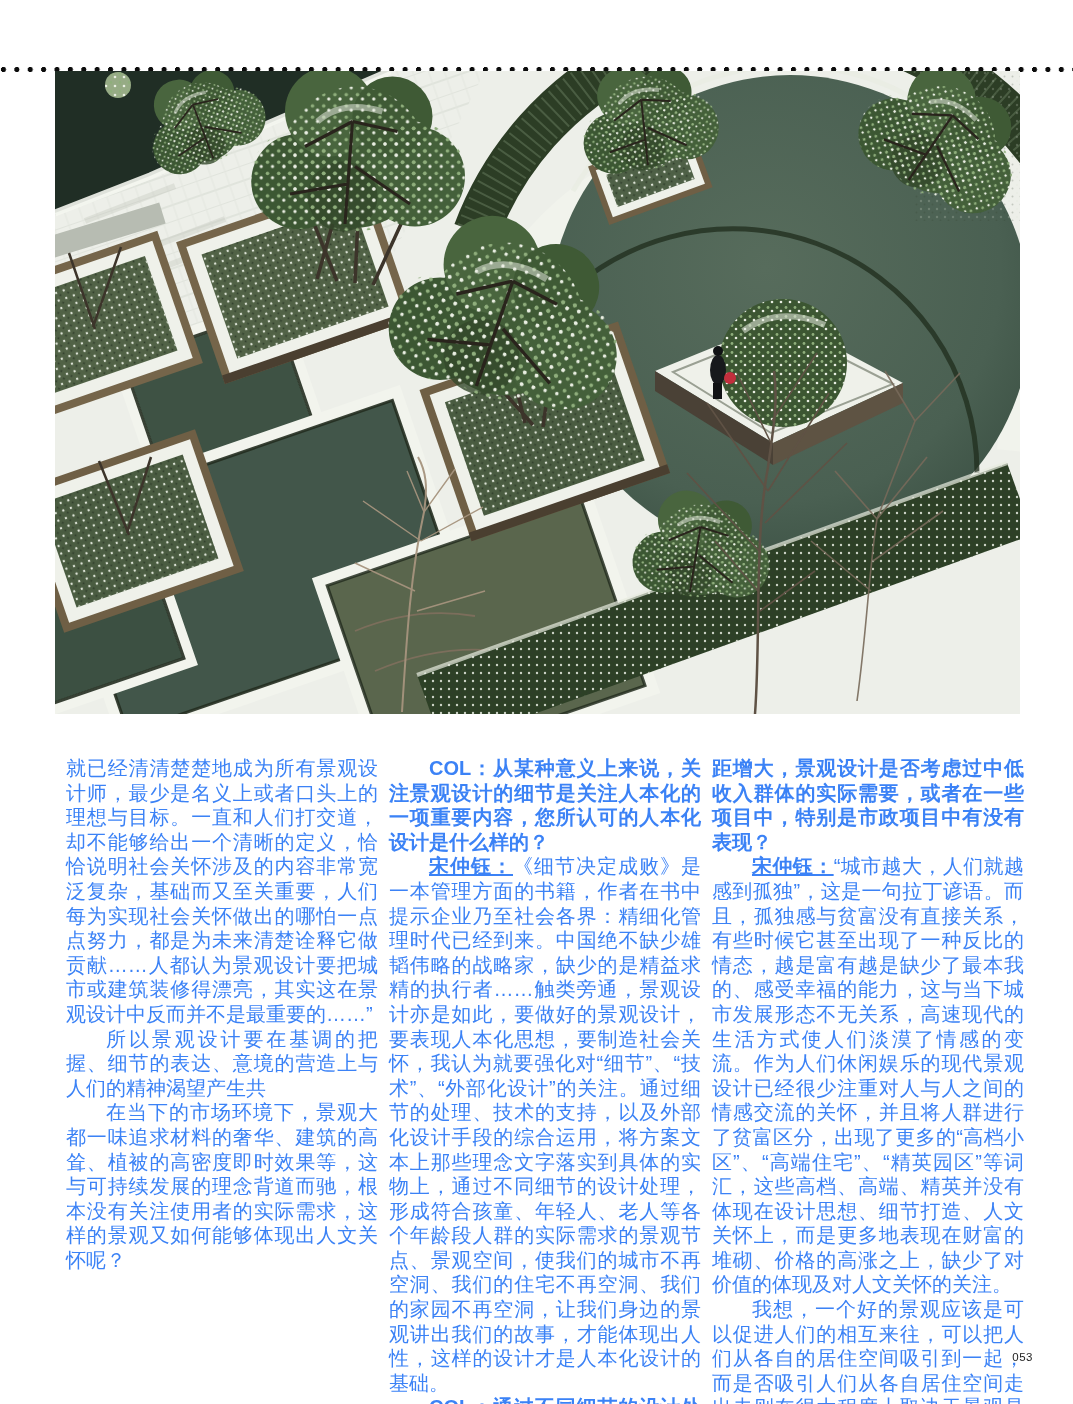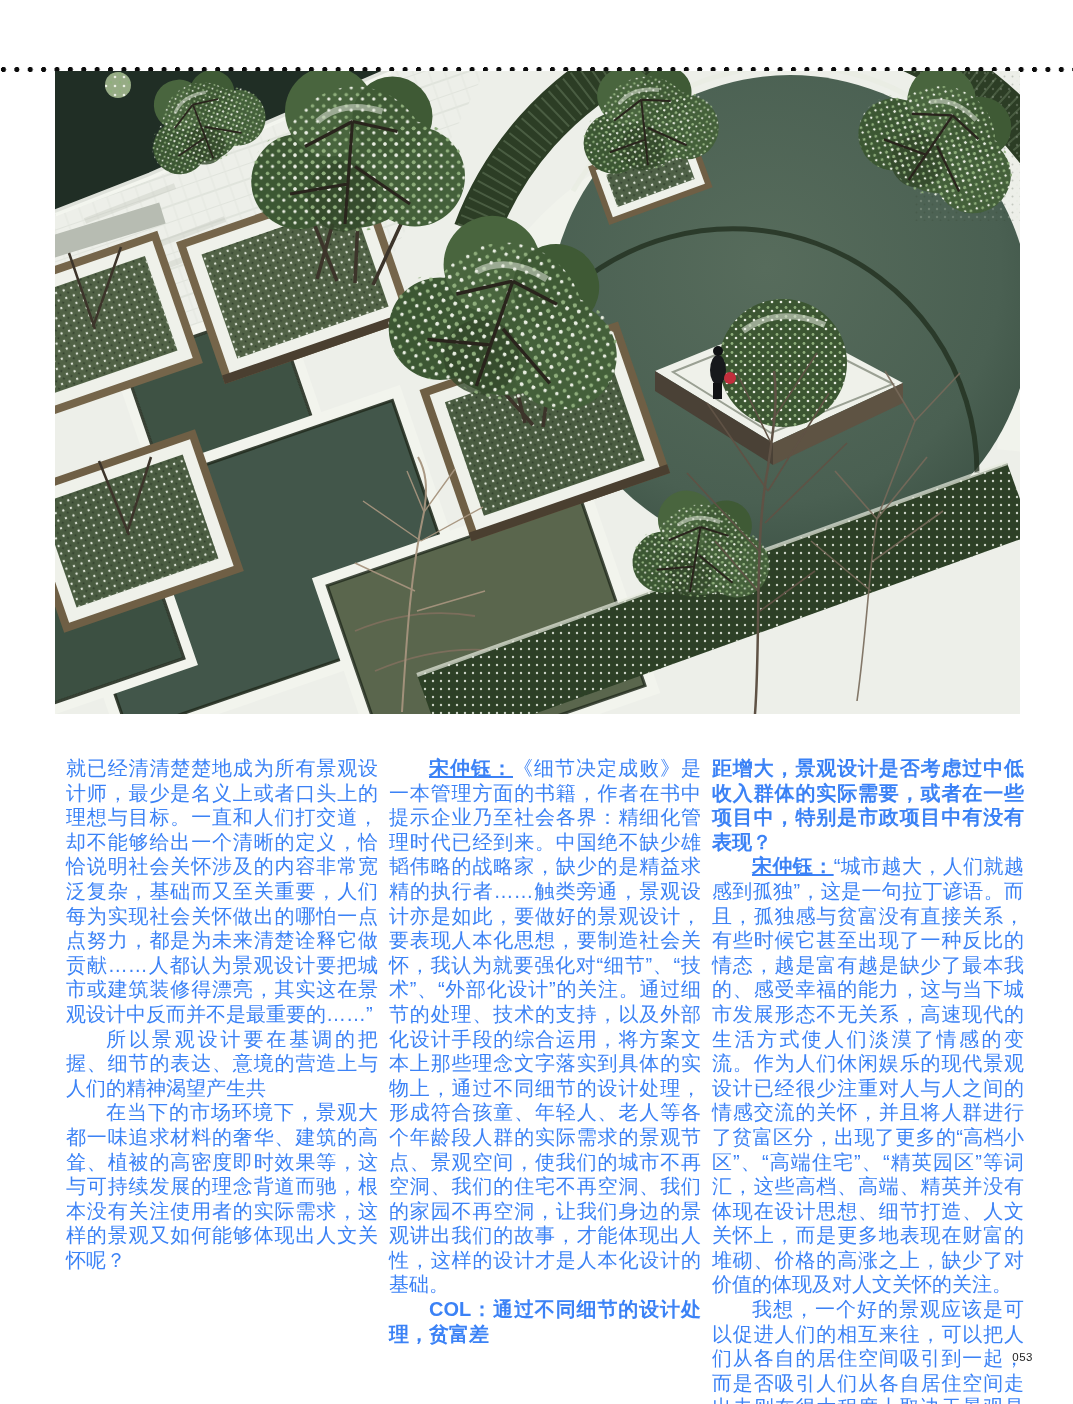--- a/index.html
+++ b/index.html
@@ -180,20 +180,21 @@
     </svg>
   </div>
 
   <div class="textwrap">
     <div class="col">
         <p><span>就已经清清楚楚地成为所有景观设计师，最少是名义上或者口头上的理想与目标。一直和人们打交道，却不能够给出一个清晰的定义，恰恰说明社会关怀涉及的内容非常宽泛复杂，基础而又至关重要，人们每为实现社会关怀做出的哪怕一点点努力，都是为未来清楚诠释它做贡献……人都认为景观设计要把城市或建筑装修得漂亮，其实这在景观设计中反而并不是最重要的……”</span></p>
         <p class="ind"><span>所以景观设计要在基调的把握、细节的表达、意境的营造上与人们的精神渴望产生共</span></p>
         <p class="ind"><span>在当下的市场环境下，景观大都一味追求材料的奢华、建筑的高耸、植被的高密度即时效果等，这与可持续发展的理念背道而驰，根本没有关注使用者的实际需求，这样的景观又如何能够体现出人文关怀呢？</span></p>
       </div>
     <div class="col">
+        <p class="ind b"><span>COL：从某种意义上来说，关注景观设计的细节是关注人本化的一项重要内容，您所认可的人本化设计是什么样的？</span></p>
         <p class="ind"><b>宋仲钰：</b><span>《细节决定成败》是一本管理方面的书籍，作者在书中提示企业乃至社会各界：精细化管理时代已经到来。中国绝不缺少雄韬伟略的战略家，缺少的是精益求精的执行者……触类旁通，景观设计亦是如此，要做好的景观设计，要表现人本化思想，要制造社会关怀，我认为就要强化对“细节”、“技术”、“外部化设计”的关注。通过细节的处理、技术的支持，以及外部化设计手段的综合运用，将方案文本上那些理念文字落实到具体的实物上，通过不同细节的设计处理，形成符合孩童、年轻人、老人等各个年龄段人群的实际需求的景观节点、景观空间，使我们的城市不再空洞、我们的住宅不再空洞、我们的家园不再空洞，让我们身边的景观讲出我们的故事，才能体现出人性，这样的设计才是人本化设计的基础。</span></p>
         <p class="ind b"><span>COL：通过不同细节的设计处理，贫富差</span></p>
       </div>
     <div class="col">
         <p class="b"><span>距增大，景观设计是否考虑过中低收入群体的实际需要，或者在一些项目中，特别是市政项目中有没有表现？</span></p>
         <p class="ind"><b>宋仲钰：</b><span>“城市越大，人们就越感到孤独”，这是一句拉丁谚语。而且，孤独感与贫富没有直接关系，有些时候它甚至出现了一种反比的情态，越是富有越是缺少了最本我的、感受幸福的能力，这与当下城市发展形态不无关系，高速现代的生活方式使人们淡漠了情感的变流。作为人们休闲娱乐的现代景观设计已经很少注重对人与人之间的情感交流的关怀，并且将人群进行了贫富区分，出现了更多的“高档小区”、“高端住宅”、“精英园区”等词汇，这些高档、高端、精英并没有体现在设计思想、细节打造、人文关怀上，而是更多地表现在财富的堆砌、价格的高涨之上，缺少了对价值的体现及对人文关怀的关注。</span></p>
         <p class="ind"><span>我想，一个好的景观应该是可以促进人们的相互来往，可以把人们从各自的居住空间吸引到一起，而是否吸引人们从各自居住空间走出去则在很大程度上取决于景观是否有生命力，是否有魅力。现代社会状态下，我们的景观应该关注社会各个收入群体的实际需要，如何平衡投入与产出比是个科学问题，也是个艺</span></p>
       </div>
   </div>
 

